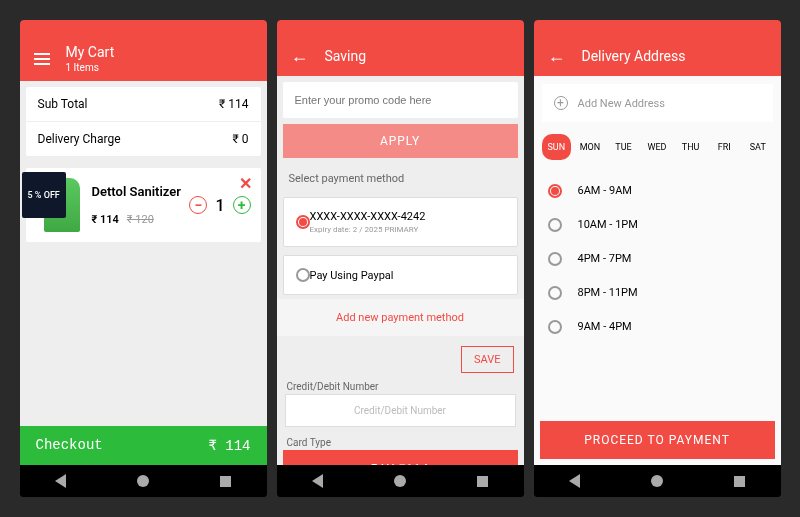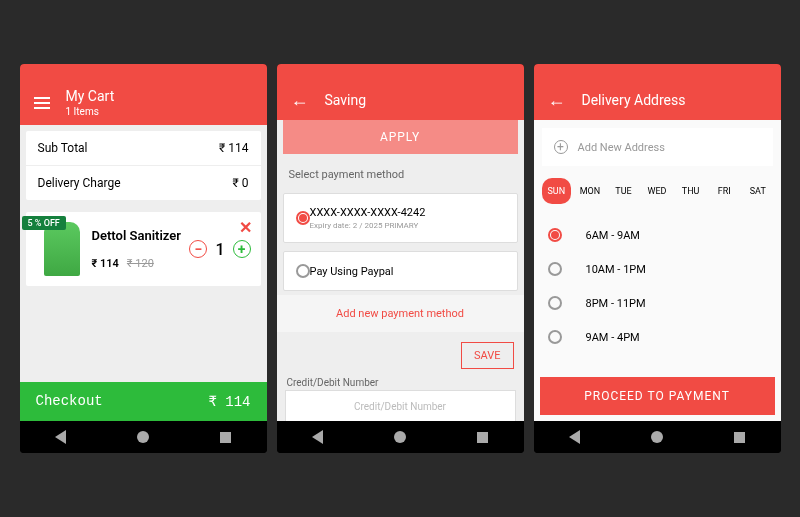--- a/index.html
+++ b/index.html
@@ -1,32 +1,32 @@
 <!DOCTYPE html>
 <html><head>
 <meta charset="utf-8">
 <style>
 * { box-sizing: border-box; margin: 0; padding: 0; }
 body { background: #2a2a2a; font-family: -apple-system, Roboto, Arial, sans-serif; display: flex; justify-content: center; align-items: center; height: 517px; }
 .wrap { display: flex; gap: 10px; padding: 20px; }
-.phone { width: 247px; height: 389px; background: #000; border-radius: 4px; overflow: hidden; display: flex; flex-direction: column; position: relative; }
+.phone { width: 247px; height: 477px; background: #000; border-radius: 4px; overflow: hidden; display: flex; flex-direction: column; position: relative; }
 .content { flex: 1; display: flex; flex-direction: column; overflow: hidden; }
 .statusbar { height: 16px; background: #f14b44; }
 .header { background: #f14b44; padding: 8px 14px; display: flex; align-items: center; gap: 16px; min-height: 40px; }
 .hamburger, .back { color: #fff; font-size: 18px; cursor: pointer; }
 .hamburger { display: flex; flex-direction: column; gap: 3px; }
 .hamburger span { width: 16px; height: 2px; background: #fff; }
 .htitle { color: #fff; font-size: 14px; }
 .hsub { color: #fff; font-size: 10px; margin-top: 2px; }
 .body { flex: 1; background: #eee; overflow: hidden; position: relative; display: flex; flex-direction: column; }
 .summary { background: #fff; margin: 6px; border-radius: 2px; }
 .srow { display: flex; justify-content: space-between; padding: 10px 12px; border-bottom: 1px solid #eee; font-size: 12px; }
 .srow:last-child { border-bottom: none; }
 .itemcard { background: #fff; margin: 6px; border-radius: 2px; position: relative; display: flex; padding: 10px; align-items: center; }
-.badge { position: absolute; top: 4px; left: -4px; background: #15803d; color: #fff; font-size: 9px; padding: 2px 6px; border-radius: 2px; font-weight: 500; }
+.badge { position: absolute; top: 4px; left: -4px; background: #0f172a; color: #fff; font-size: 9px; padding: 18px 6px; border-radius: 2px; font-weight: 500; }
 .closebtn { position: absolute; top: 6px; right: 8px; color: #f14b44; font-size: 16px; font-weight: bold; cursor: pointer; }
 .prodimg { width: 36px; height: 54px; background: linear-gradient(#5bc95f, #3fa843); border-radius: 10px 10px 2px 2px; margin-right: 12px; margin-left: 8px; }
 .prodinfo { flex: 1; }
 .prodname { font-size: 13px; font-weight: 600; margin-bottom: 14px; }
 .pricerow { display: flex; gap: 8px; align-items: center; }
 .price { font-size: 11px; font-weight: 600; }
 .strike { font-size: 11px; color: #999; text-decoration: line-through; }
 .qty { display: flex; align-items: center; gap: 8px; }
 .qbtn { width: 18px; height: 18px; border-radius: 50%; border: 1.5px solid; display: flex; align-items: center; justify-content: center; font-size: 14px; font-weight: bold; cursor: pointer; }
 .qminus { border-color: #f14b44; color: #f14b44; }
@@ -52,21 +52,21 @@
 .fieldlabel { font-size: 10px; color: #666; padding: 4px 10px 2px; }
 .field { background: #fff; margin: 0 8px 6px; padding: 10px; font-size: 10px; color: #bbb; border: 1px solid #ddd; text-align: center; }
 .paybtn { background: #f14b44; color: #fff; text-align: center; padding: 12px; font-size: 12px; letter-spacing: 1px; margin: 0 6px 6px; cursor: pointer; }
 
 .addaddr { background: #fff; margin: 8px; padding: 12px; font-size: 11px; color: #999; display: flex; align-items: center; gap: 10px; cursor: pointer; }
 .plus { font-size: 12px; border: 1px solid #999; border-radius: 50%; width: 14px; height: 14px; display: flex; align-items: center; justify-content: center; }
 .days { display: flex; gap: 4px; padding: 4px 8px; }
 .day { flex: 1; text-align: center; padding: 8px 2px; font-size: 9px; cursor: pointer; }
 .day.sel { background: #f14b44; color: #fff; border-radius: 10px; }
 .slots { padding: 10px 14px; }
-.slot { display: flex; align-items: center; gap: 24px; padding: 10px 0; cursor: pointer; font-size: 11px; }
+.slot { display: flex; align-items: flex-start; gap: 16px; padding: 10px 0; cursor: pointer; font-size: 11px; }
 </style>
 </head>
 <body>
 
 <div class="wrap">
 
 <div class="phone">
   <div class="content">
     <div class="statusbar"></div>
     <div class="header">
@@ -123,20 +123,21 @@
 </div>
 
 <div class="phone">
   <div class="content">
     <div class="statusbar"></div>
     <div class="header">
       <div class="back">←</div>
       <div class="htitle">Saving</div>
     </div>
     <div class="body">
+      <input class="input" placeholder="Enter your promo code here" style="">
       <div class="applybtn">APPLY</div>
       <div class="seclabel">Select payment method</div>
       <div class="paycard">
         <div class="radio sel"></div>
         <div>
           <div class="cardtxt">XXXX-XXXX-XXXX-4242</div>
           <div class="cardsub">Expiry date: 2 / 2025     PRIMARY</div>
         </div>
       </div>
       <div class="paycard">
@@ -184,20 +185,24 @@
         <div class="slot">
               <div class="radio sel"></div>
               <span>6AM - 9AM</span>
             </div>
         <div class="slot">
               <div class="radio"></div>
               <span>10AM - 1PM</span>
             </div>
         <div class="slot">
               <div class="radio"></div>
+              <span>4PM - 7PM</span>
+            </div>
+        <div class="slot">
+              <div class="radio"></div>
               <span>8PM - 11PM</span>
             </div>
         <div class="slot">
               <div class="radio"></div>
               <span>9AM - 4PM</span>
             </div>
       </div>
       <div style="flex:1"></div>
       <div class="paybtn">PROCEED TO PAYMENT</div>
     </div>

